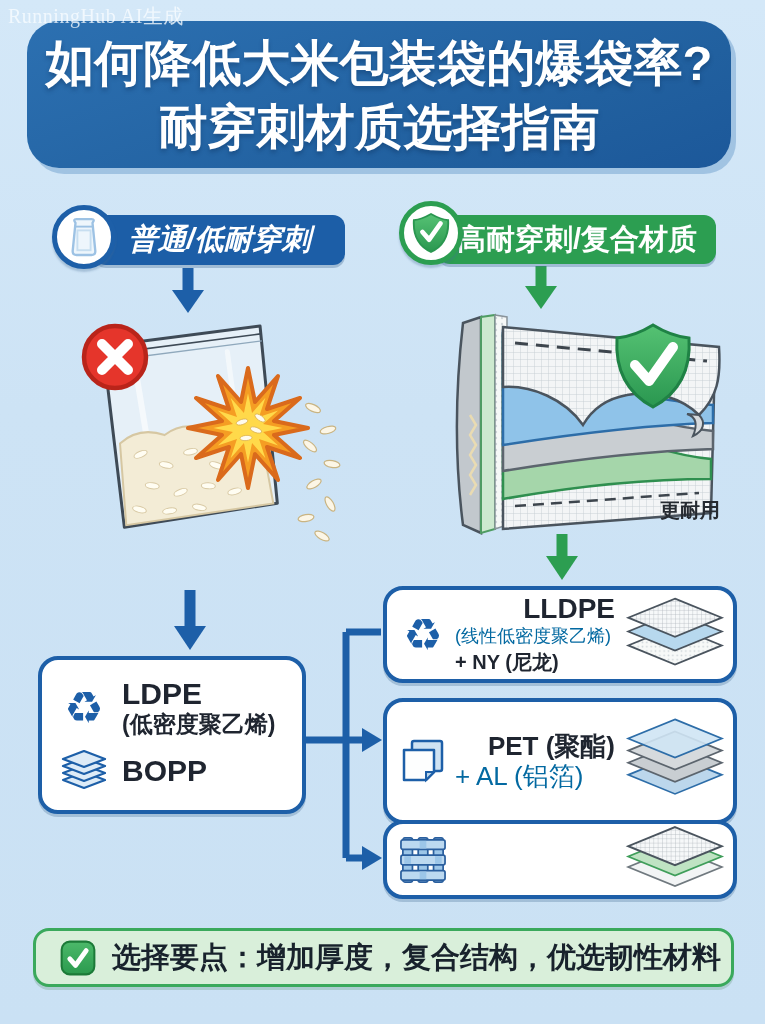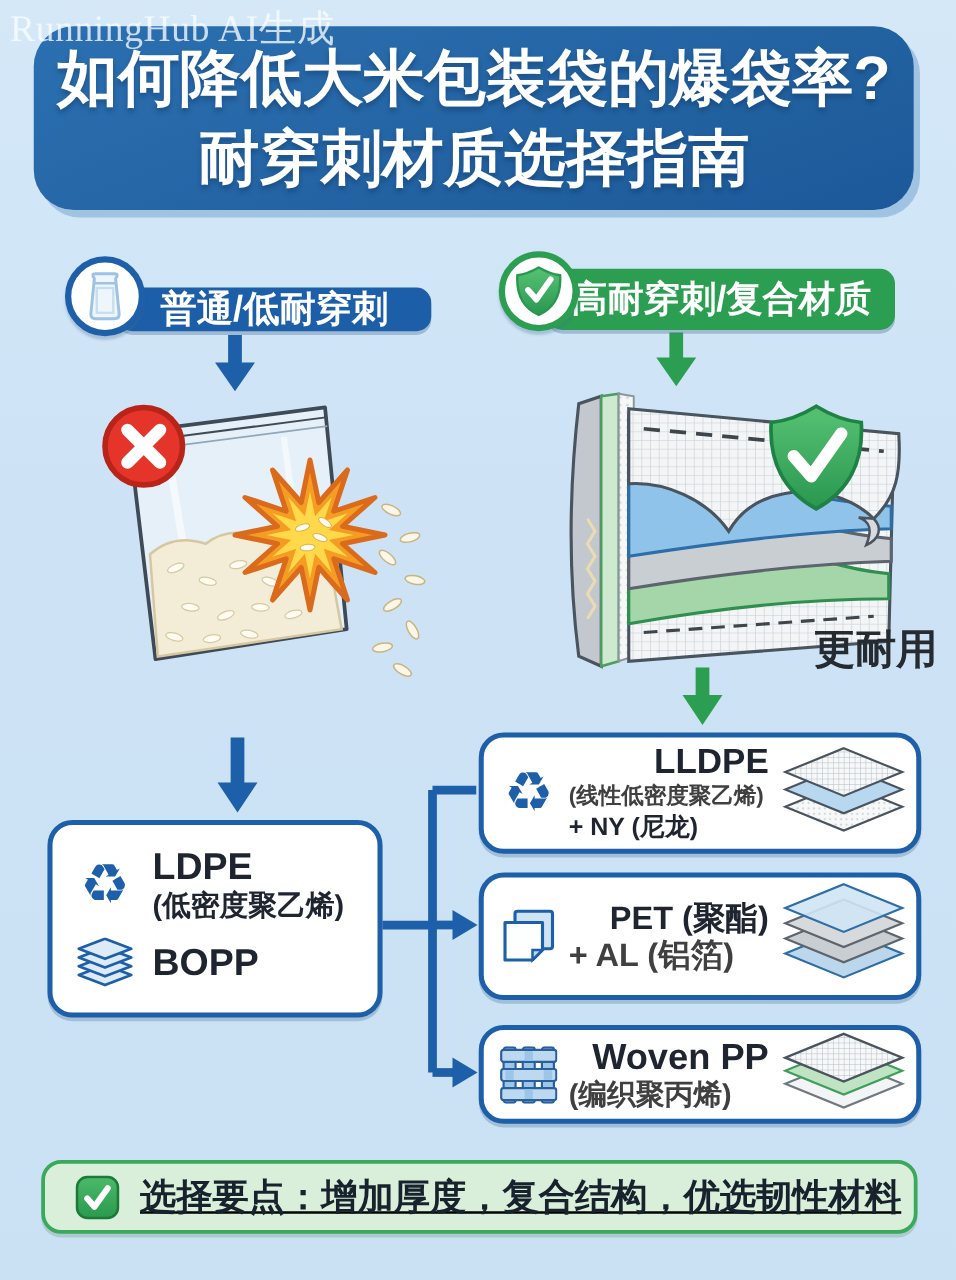--- a/index.html
+++ b/index.html
@@ -6,21 +6,21 @@
   .page{
     position:relative;width:765px;height:1024px;overflow:hidden;
     background:linear-gradient(180deg,#d4e8f8 0%,#cde3f5 40%,#cae1f4 100%);
     font-family:"Liberation Sans","DejaVu Sans",sans-serif;
     -webkit-font-smoothing:antialiased;
   }
   .abs{position:absolute;}
   .watermark{
     left:8px;top:3px;z-index:7;
     font-family:"Liberation Serif","DejaVu Serif",serif;
-    font-size:30px;color:rgba(248,252,255,0.78);letter-spacing:.5px;white-space:nowrap;
+    font-size:20px;color:rgba(248,252,255,0.78);letter-spacing:.5px;white-space:nowrap;
   }
   .title-banner{
     left:27px;top:21px;width:704px;height:147px;z-index:2;
     background:linear-gradient(160deg,#2c70b1 0%,#21609f 70%,#1c589a 100%);
     border-radius:32px;box-shadow:5px 6px 0 rgba(120,165,210,.55);
     display:flex;flex-direction:column;justify-content:center;align-items:center;
   }
   .title-line{
     color:#fff;font-weight:700;font-size:49px;line-height:64px;white-space:nowrap;
     text-shadow:0 3px 4px rgba(8,40,80,.35);letter-spacing:0px;
@@ -30,57 +30,56 @@
     display:flex;align-items:center;justify-content:center;
     box-shadow:0 3px 2px rgba(70,110,150,.3);
   }
   .badge-circle.blue{border:5px solid #1d5fa8;left:52px;top:205px;}
   .badge-circle.green{border:5px solid #2c9e51;left:399px;top:201px;}
   .pill{
     z-index:3;border-radius:12px;display:flex;align-items:center;justify-content:center;
     color:#fff;font-weight:700;font-size:29px;white-space:nowrap;
     box-shadow:0 3px 0 rgba(70,110,150,.35);
   }
-  .pill.blue{left:94px;top:230px;width:251px;height:35px;background:#1c5ea7;}
+  .pill.blue{left:94px;top:215px;width:251px;height:50px;background:#1c5ea7;font-style:italic;}
   .pill.green{left:438px;top:215px;width:278px;height:49px;background:#2c9e51;}
   .caption{
     z-index:3;font-weight:700;color:#262b31;text-align:center;white-space:nowrap;
   }
   .caption.left{left:105px;top:544px;width:200px;font-size:31px;}
-  .caption.right{left:630px;top:497px;width:120px;font-size:33px;text-align:right;}
+  .caption.right{left:630px;top:497px;width:120px;font-size:20px;text-align:center;}
   .box{
     position:absolute;background:#fff;border:4px solid #1d5fa8;border-radius:20px;
     box-shadow:0 3px 0 rgba(70,110,150,.3);box-sizing:border-box;z-index:2;
   }
   .box-ldpe{left:38px;top:656px;width:268px;height:158px;
     display:flex;flex-direction:column;justify-content:center;gap:12px;padding:10px 12px 10px 16px;}
   .mat-row{display:flex;align-items:center;gap:12px;}
   .mat-icon{width:52px;display:flex;justify-content:center;align-items:center;flex:none;}
   .recycle-glyph{font-family:"DejaVu Sans",sans-serif;font-size:44px;line-height:44px;color:#1d5fa8;font-weight:700;}
   .mat-name{font-size:30px;font-weight:700;color:#1f2530;line-height:32px;white-space:nowrap;}
   .mat-desc{font-size:23px;font-weight:700;color:#1f2530;line-height:28px;white-space:nowrap;text-align:center;}
   .opt-box{display:flex;align-items:center;gap:8px;padding:4px 6px 4px 12px;}
   .opt-box .mat-icon{width:48px;}
   .opt-text{flex:1;min-width:0;}
   .opt-stack{flex:none;margin-left:auto;}
   .box-lldpe{left:383px;top:586px;width:354px;height:97px;}
-  .box-pet{left:383px;top:698px;width:354px;height:102px;}
+  .box-pet{left:383px;top:698px;width:354px;height:126px;}
   .box-woven{left:383px;top:820px;width:354px;height:79px;}
   .l1{font-size:28px;font-weight:700;color:#1f2530;line-height:30px;white-space:nowrap;text-align:right;}
-  .l2{font-size:18px;font-weight:700;color:#404040;line-height:24px;white-space:nowrap;}
+  .l2{font-size:18px;font-weight:400;color:#0369a1;line-height:24px;white-space:nowrap;}
   .l3{font-size:20px;font-weight:700;color:#1f2530;line-height:28px;white-space:nowrap;}
   .box-pet .l1,.box-pet .l2,.box-pet .l3{font-size:26px;line-height:30px;}
   .box-woven .l1{font-size:29px;line-height:31px;}
   .box-woven .l2{font-size:23px;line-height:27px;}
   .footer-banner{
     left:33px;top:928px;width:701px;height:59px;z-index:2;
     background:#d9efda;border:3px solid #3aa95c;border-radius:16px;box-sizing:border-box;
     display:flex;align-items:center;gap:16px;padding:0 10px 0 24px;
     box-shadow:0 3px 0 rgba(80,140,100,.25);
-    text-decoration:underline;
   }
   .footer-text{font-size:29px;font-weight:700;color:#18222c;white-space:nowrap;}
   svg{display:block;}
 </style>
 </head>
 <body>
 
 <div class="page">
 
   <svg class="abs" style="left:0;top:0;z-index:1;" width="765" height="1024" viewBox="0 0 765 1024">
@@ -332,24 +331,20 @@
           <rect x="1" y="35" width="46" height="10" rx="2"></rect>
         </g>
         <g fill="#9cc6e8">
           <rect x="4.5" y="20" width="7" height="8"></rect>
           <rect x="36.5" y="20" width="7" height="8"></rect>
           <rect x="20.5" y="4" width="7" height="8"></rect>
           <rect x="20.5" y="36" width="7" height="8"></rect>
         </g>
       </svg>
     </span>
-    <span class="opt-text">
-      <div class="l1">Woven PP</div>
-      <div class="l2">(编织聚丙烯)</div>
-    </span>
     <span class="opt-stack">
       <svg width="104" height="70" viewBox="0 0 120 80">
         <polygon points="60,26 114,48 60,70 6,48" fill="#f2f4f5" stroke="#70797f" stroke-width="2"></polygon>
         <polygon points="60,14 114,36 60,58 6,36" fill="#bfe3c3" stroke="#3f9e5a" stroke-width="2"></polygon>
         <polygon points="60,2 114,24 60,46 6,24" fill="url(#meshM)" stroke="#4a545e" stroke-width="2.2"></polygon>
       </svg>
     </span>
   </div>
 
   <div class="abs footer-banner">

